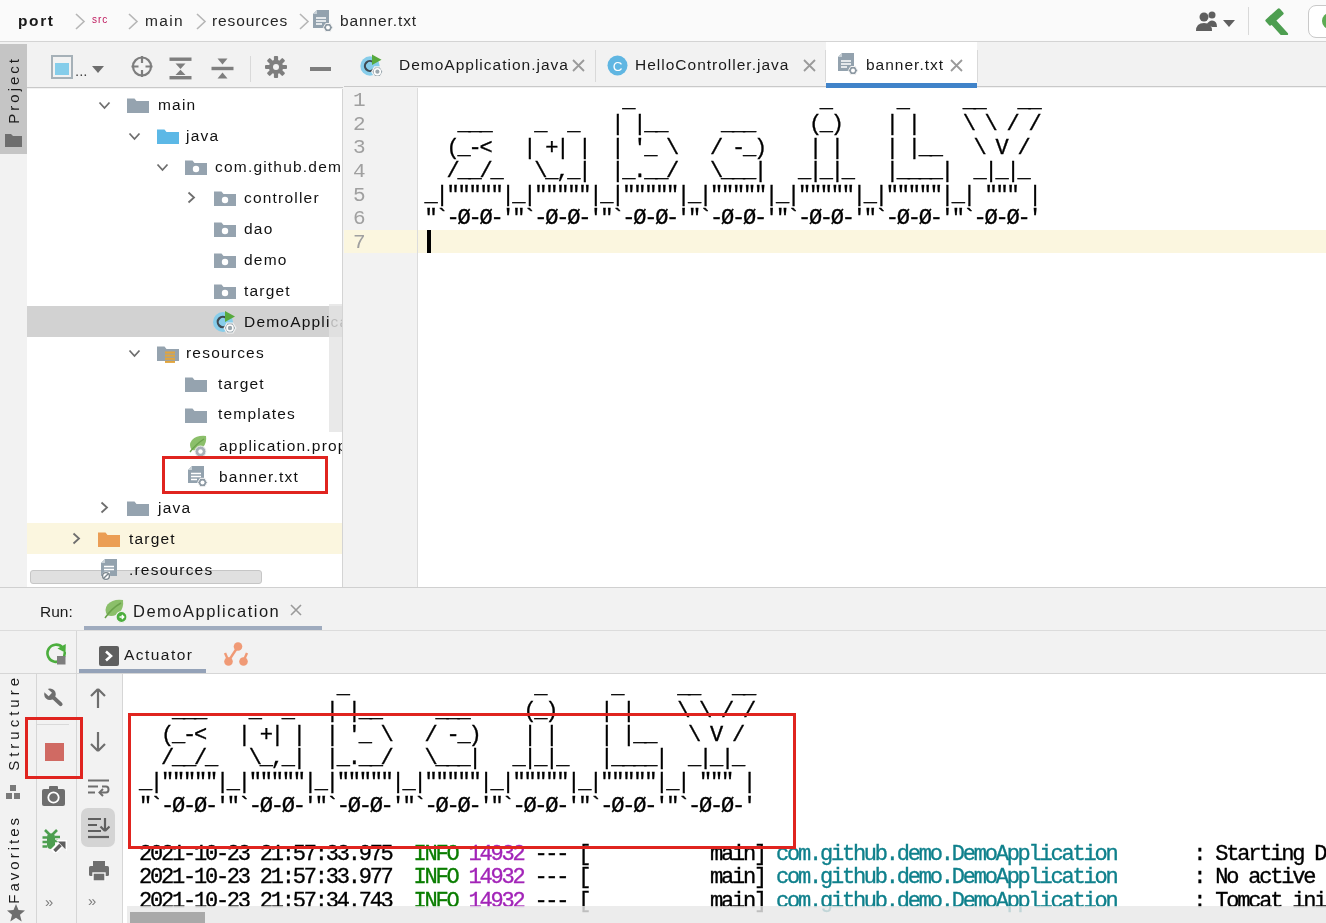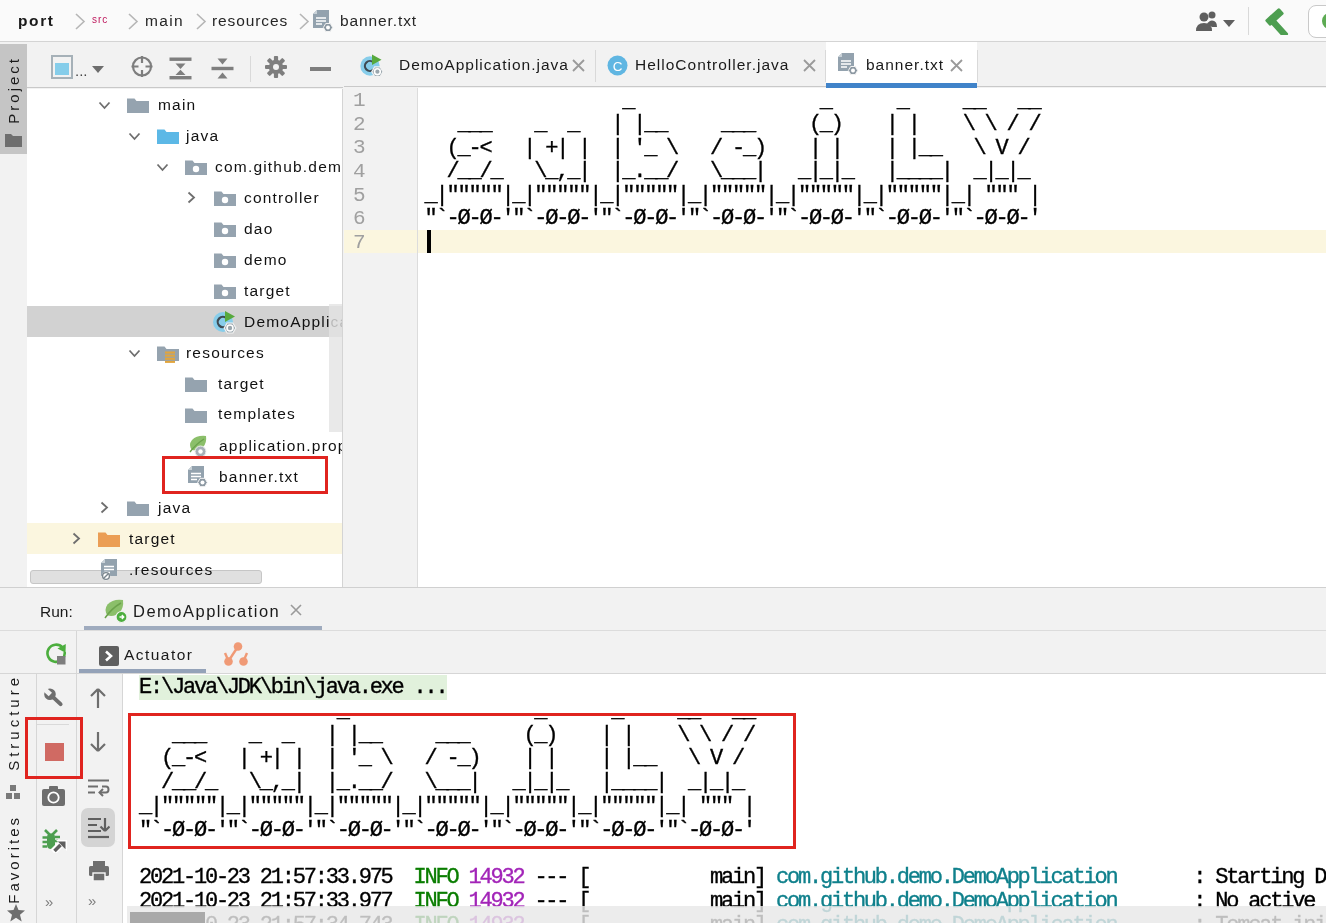--- a/index.html
+++ b/index.html
@@ -412,21 +412,21 @@
   <path d="M18 1 L18 14 M18 14 L13.5 9.5 M18 14 L22.5 9.5" stroke="#5f5f5f" stroke-width="2.2" fill="none"></path>
   <path d="M1 20 H22" stroke="#5f5f5f" stroke-width="2.2" fill="none"></path>
 </svg>
 <svg class="abs" style="left:87px;top:860px;" width="24" height="21">
   <rect x="2" y="6" width="20" height="10" rx="1.5" fill="#6e6e6e"></rect>
   <rect x="6" y="1" width="12" height="5" fill="#6e6e6e"></rect>
   <rect x="6" y="13" width="12" height="8" fill="#6e6e6e" stroke="#f9f9f9" stroke-width="1.4"></rect>
 </svg>
 <div class="abs" style="left:88px;top:892px;font-size:15px;color:#7e7e7e;letter-spacing:1px;">»</div>
 
-<pre class="mono abs" id="conpre" style="left:139px;top:676px;line-height:23.8px;color:#000;"><span style="background:#e1f1dc;">E:\Java\JDK\bin\java.exe ...</span>
+<pre class="mono abs" id="conpre" style="left:139px;top:676px;line-height:23.8px;color:#000;">
                   _                 _      _     __   __
    ___    _  _   | |__     ___     (_)    | |    \ \ / /
   (_-&lt;   | +| |  | '_ \   / -_)    | |    | |__   \ V /
   /__/_   \_,_|  |_.__/   \___|   _|_|_   |____|  _|_|_
 _|"""""|_|"""""|_|"""""|_|"""""|_|"""""|_|"""""|_| """ |
 "`-Ø-Ø-'"`-Ø-Ø-'"`-Ø-Ø-'"`-Ø-Ø-'"`-Ø-Ø-'"`-Ø-Ø-'"`-Ø-Ø-'
 
 2021-10-23 21:57:33.975  <span style="color:#0a7d00;">INFO</span> <span style="color:#a224b8;">14932</span> --- [           main] <span style="color:#0f808c;">com.github.demo.DemoApplication</span>       : Starting DemoApplication using Java 1.8.0_301 on DESKTOP-1 with PID 14932
 2021-10-23 21:57:33.977  <span style="color:#0a7d00;">INFO</span> <span style="color:#a224b8;">14932</span> --- [           main] <span style="color:#0f808c;">com.github.demo.DemoApplication</span>       : No active profiles set, falling back to default profiles: default
 2021-10-23 21:57:34.743  <span style="color:#0a7d00;">INFO</span> <span style="color:#a224b8;">14932</span> --- [           main] <span style="color:#0f808c;">com.github.demo.DemoApplication</span>       : Tomcat initialized with port(s): 8080</pre>

